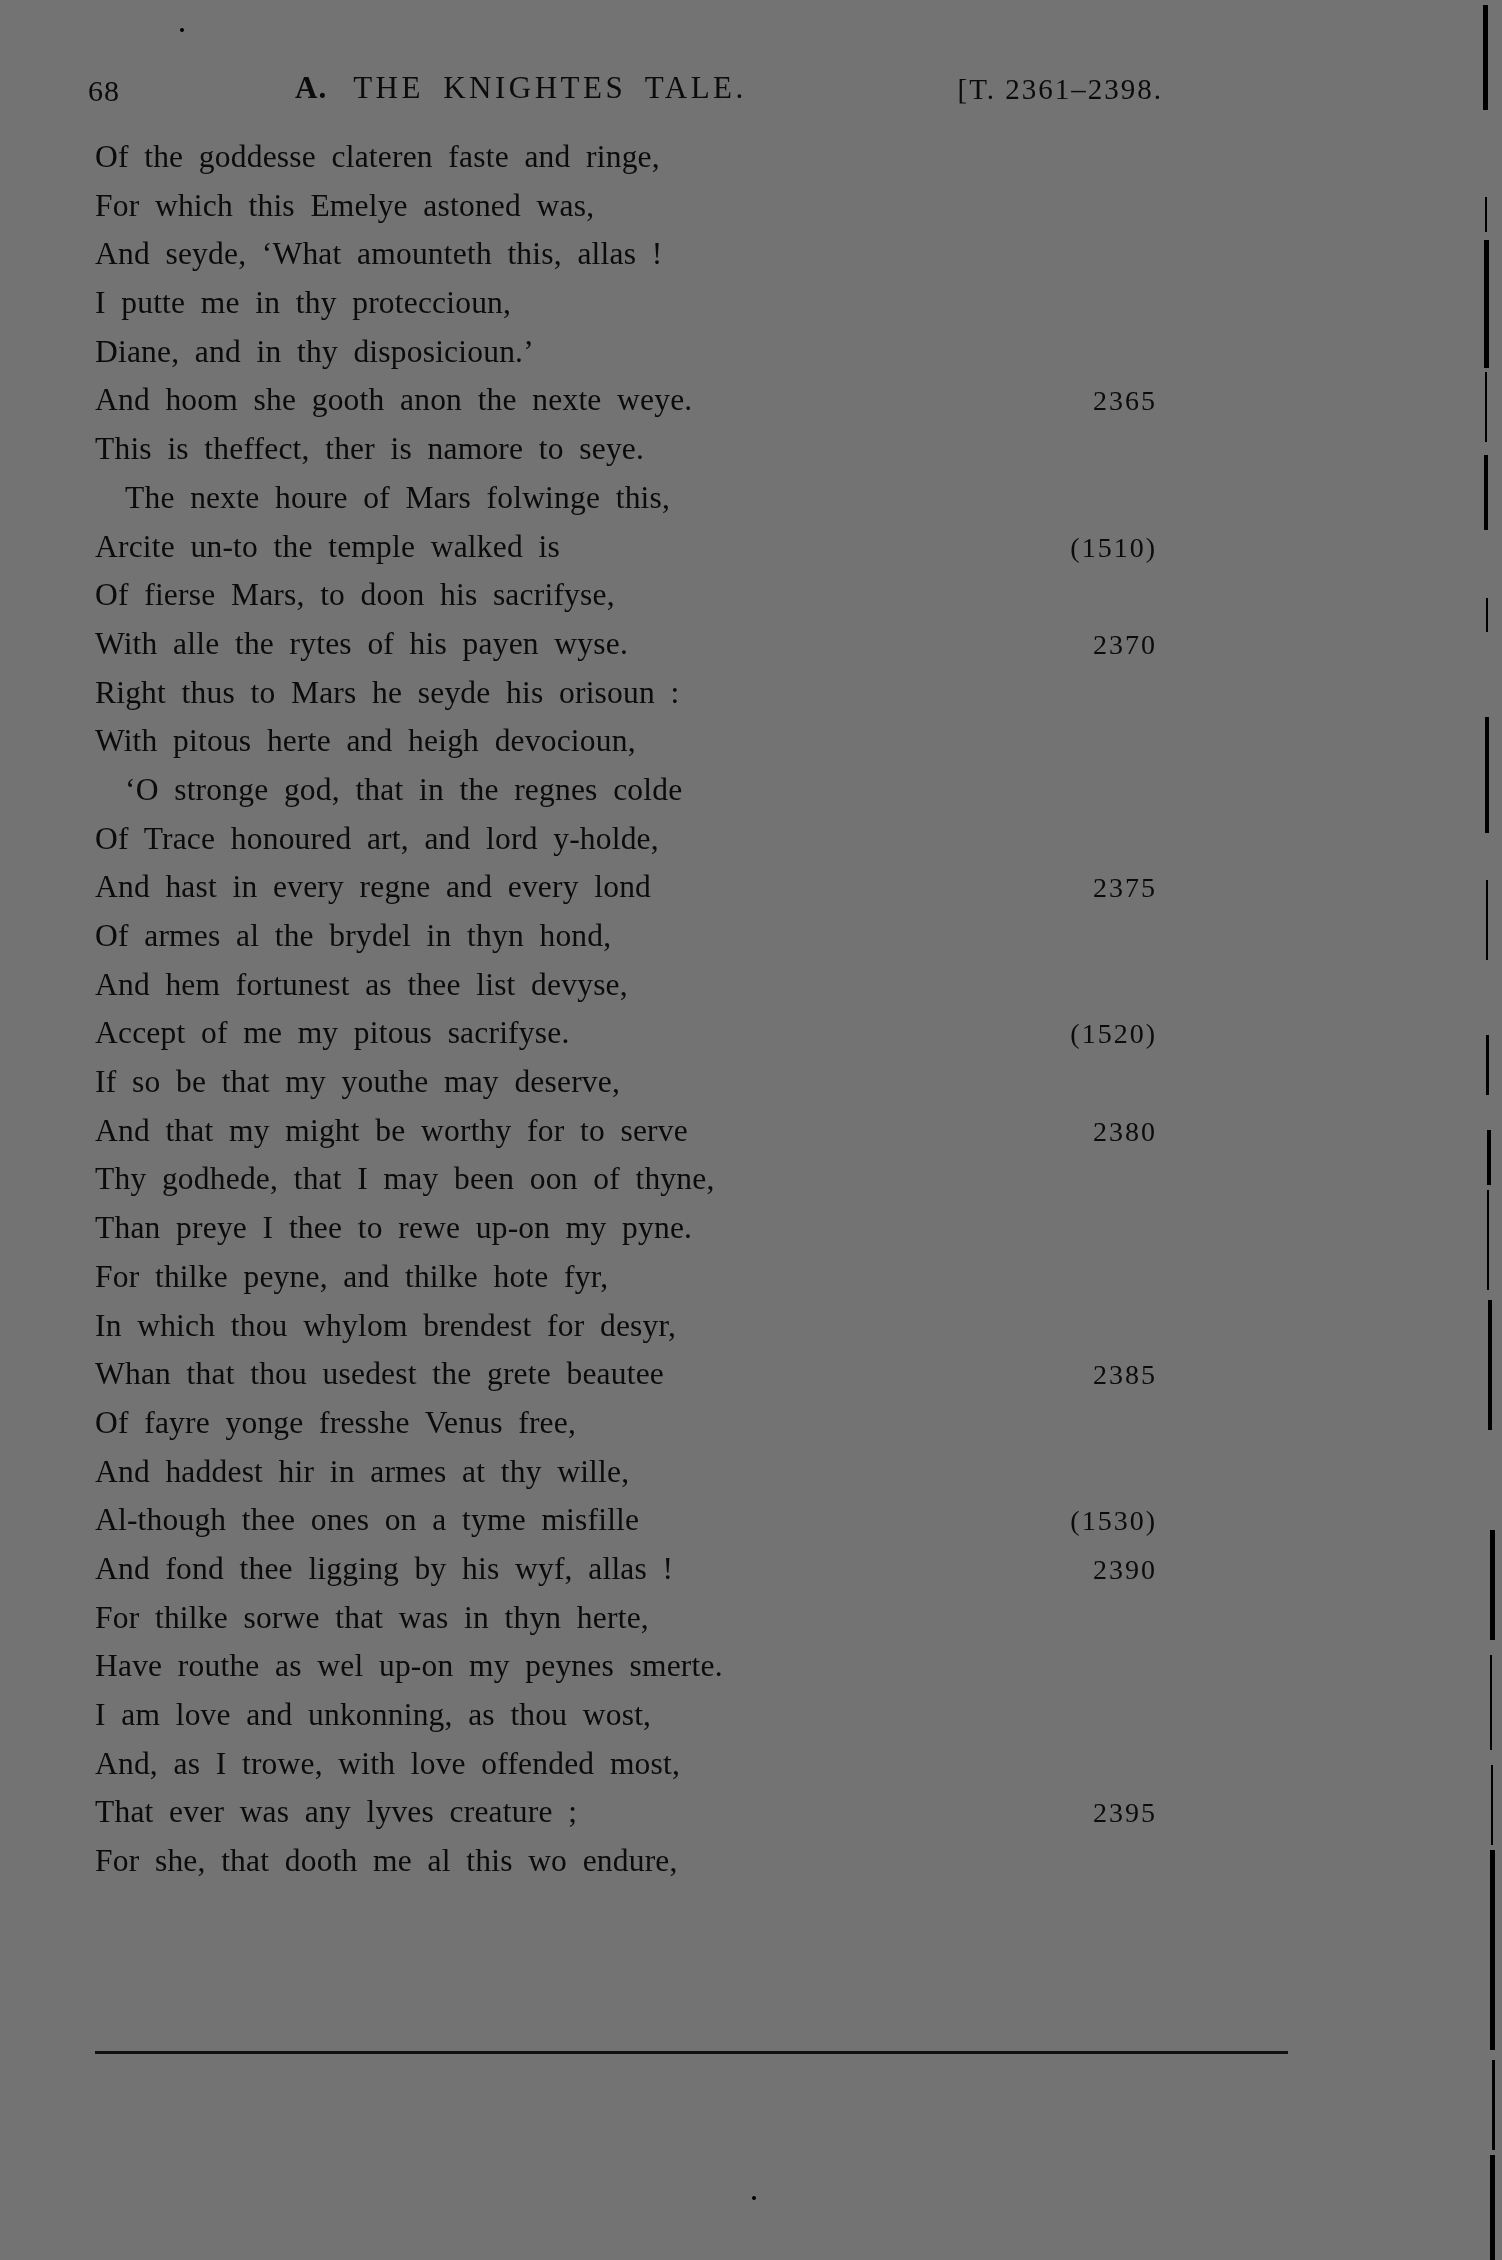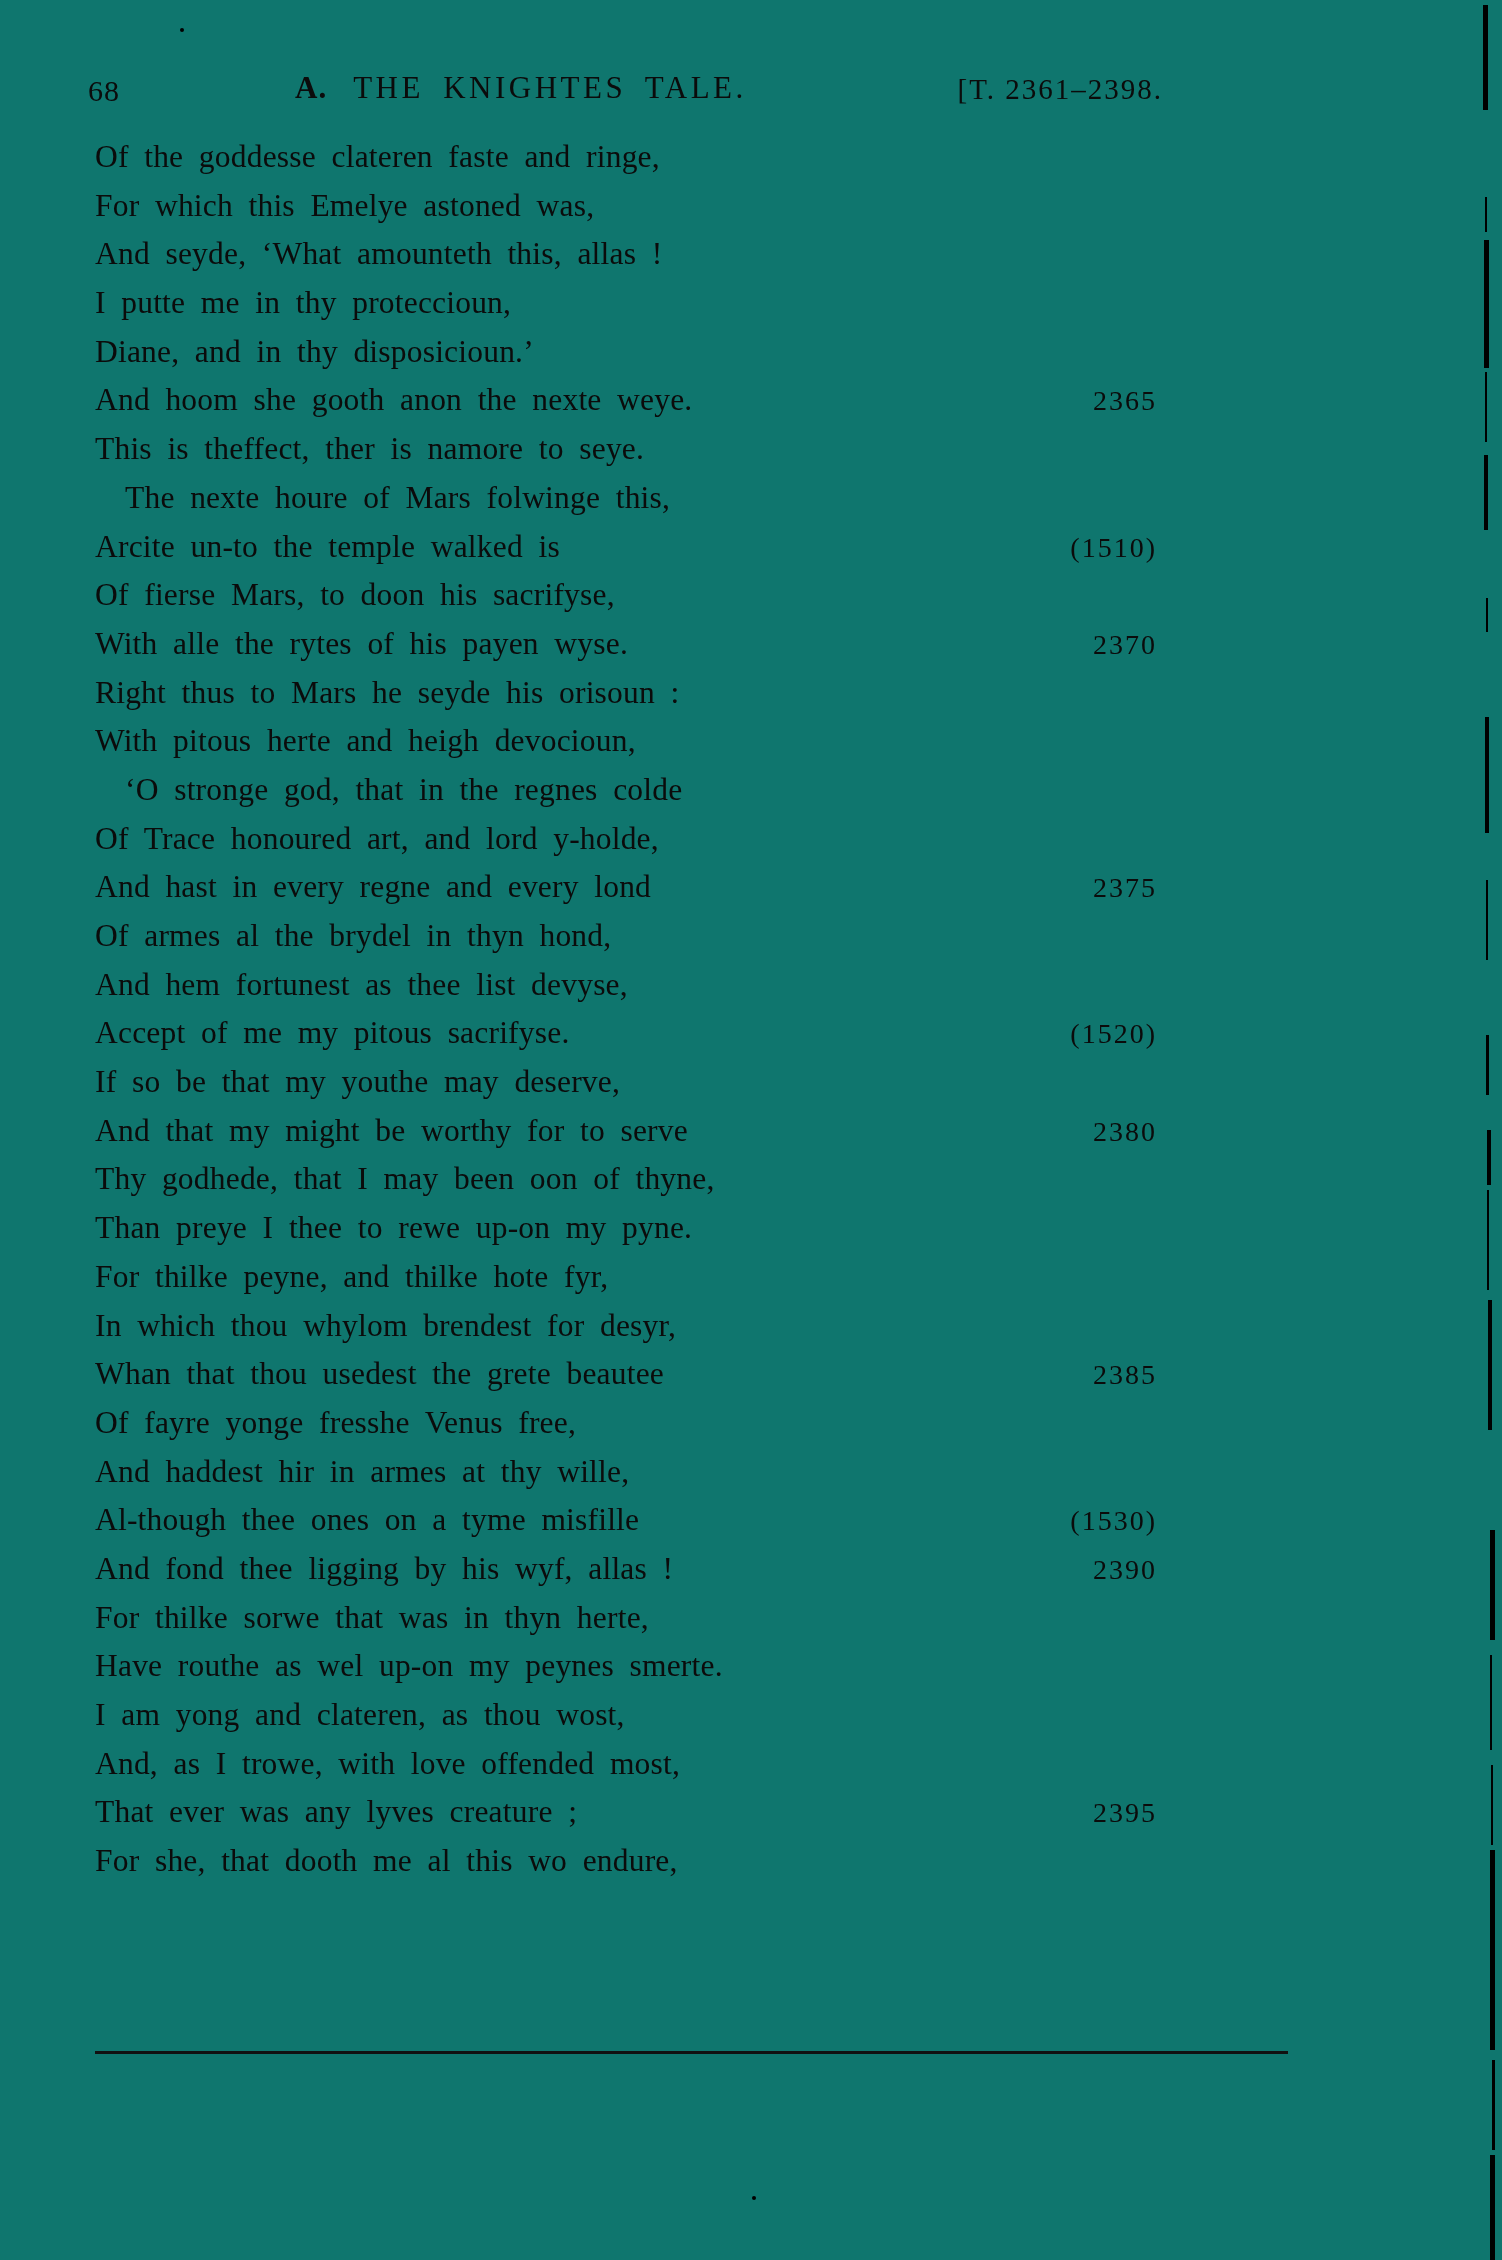--- a/index.html
+++ b/index.html
@@ -1,20 +1,20 @@
 <!DOCTYPE html>
 <html><head>
 <meta charset="utf-8">
 <style>
   html, body { margin: 0; padding: 0; background: #e8e8e8; }
   .page {
     position: relative;
     width: 1502px;
     height: 2260px;
-    background: #0f766e;
+    background: #737373;
     color: #0b0b0b;
     font-family: "Liberation Serif", "DejaVu Serif", serif;
     overflow: hidden;
   }
 
   
   .header { position: absolute; top: 70px; left: 88px; width: 1075px; height: 40px; }
   .page-number {
     position: absolute; left: 0; top: 4px;
     font-size: 30px; letter-spacing: 1px;
@@ -236,21 +236,21 @@
       <span class="verse-text">For thilke sorwe that was in thyn herte,</span>
       <span class="verse-num"></span>
     </div>
 
     <div class="verse-line">
       <span class="verse-text">Have routhe as wel up-on my peynes smerte.</span>
       <span class="verse-num"></span>
     </div>
 
     <div class="verse-line">
-      <span class="verse-text">I am yong and clateren, as thou wost,</span>
+      <span class="verse-text">I am love and unkonning, as thou wost,</span>
       <span class="verse-num"></span>
     </div>
 
     <div class="verse-line">
       <span class="verse-text">And, as I trowe, with love offended most,</span>
       <span class="verse-num"></span>
     </div>
 
     <div class="verse-line">
       <span class="verse-text">That ever was any lyves creature ;</span>

